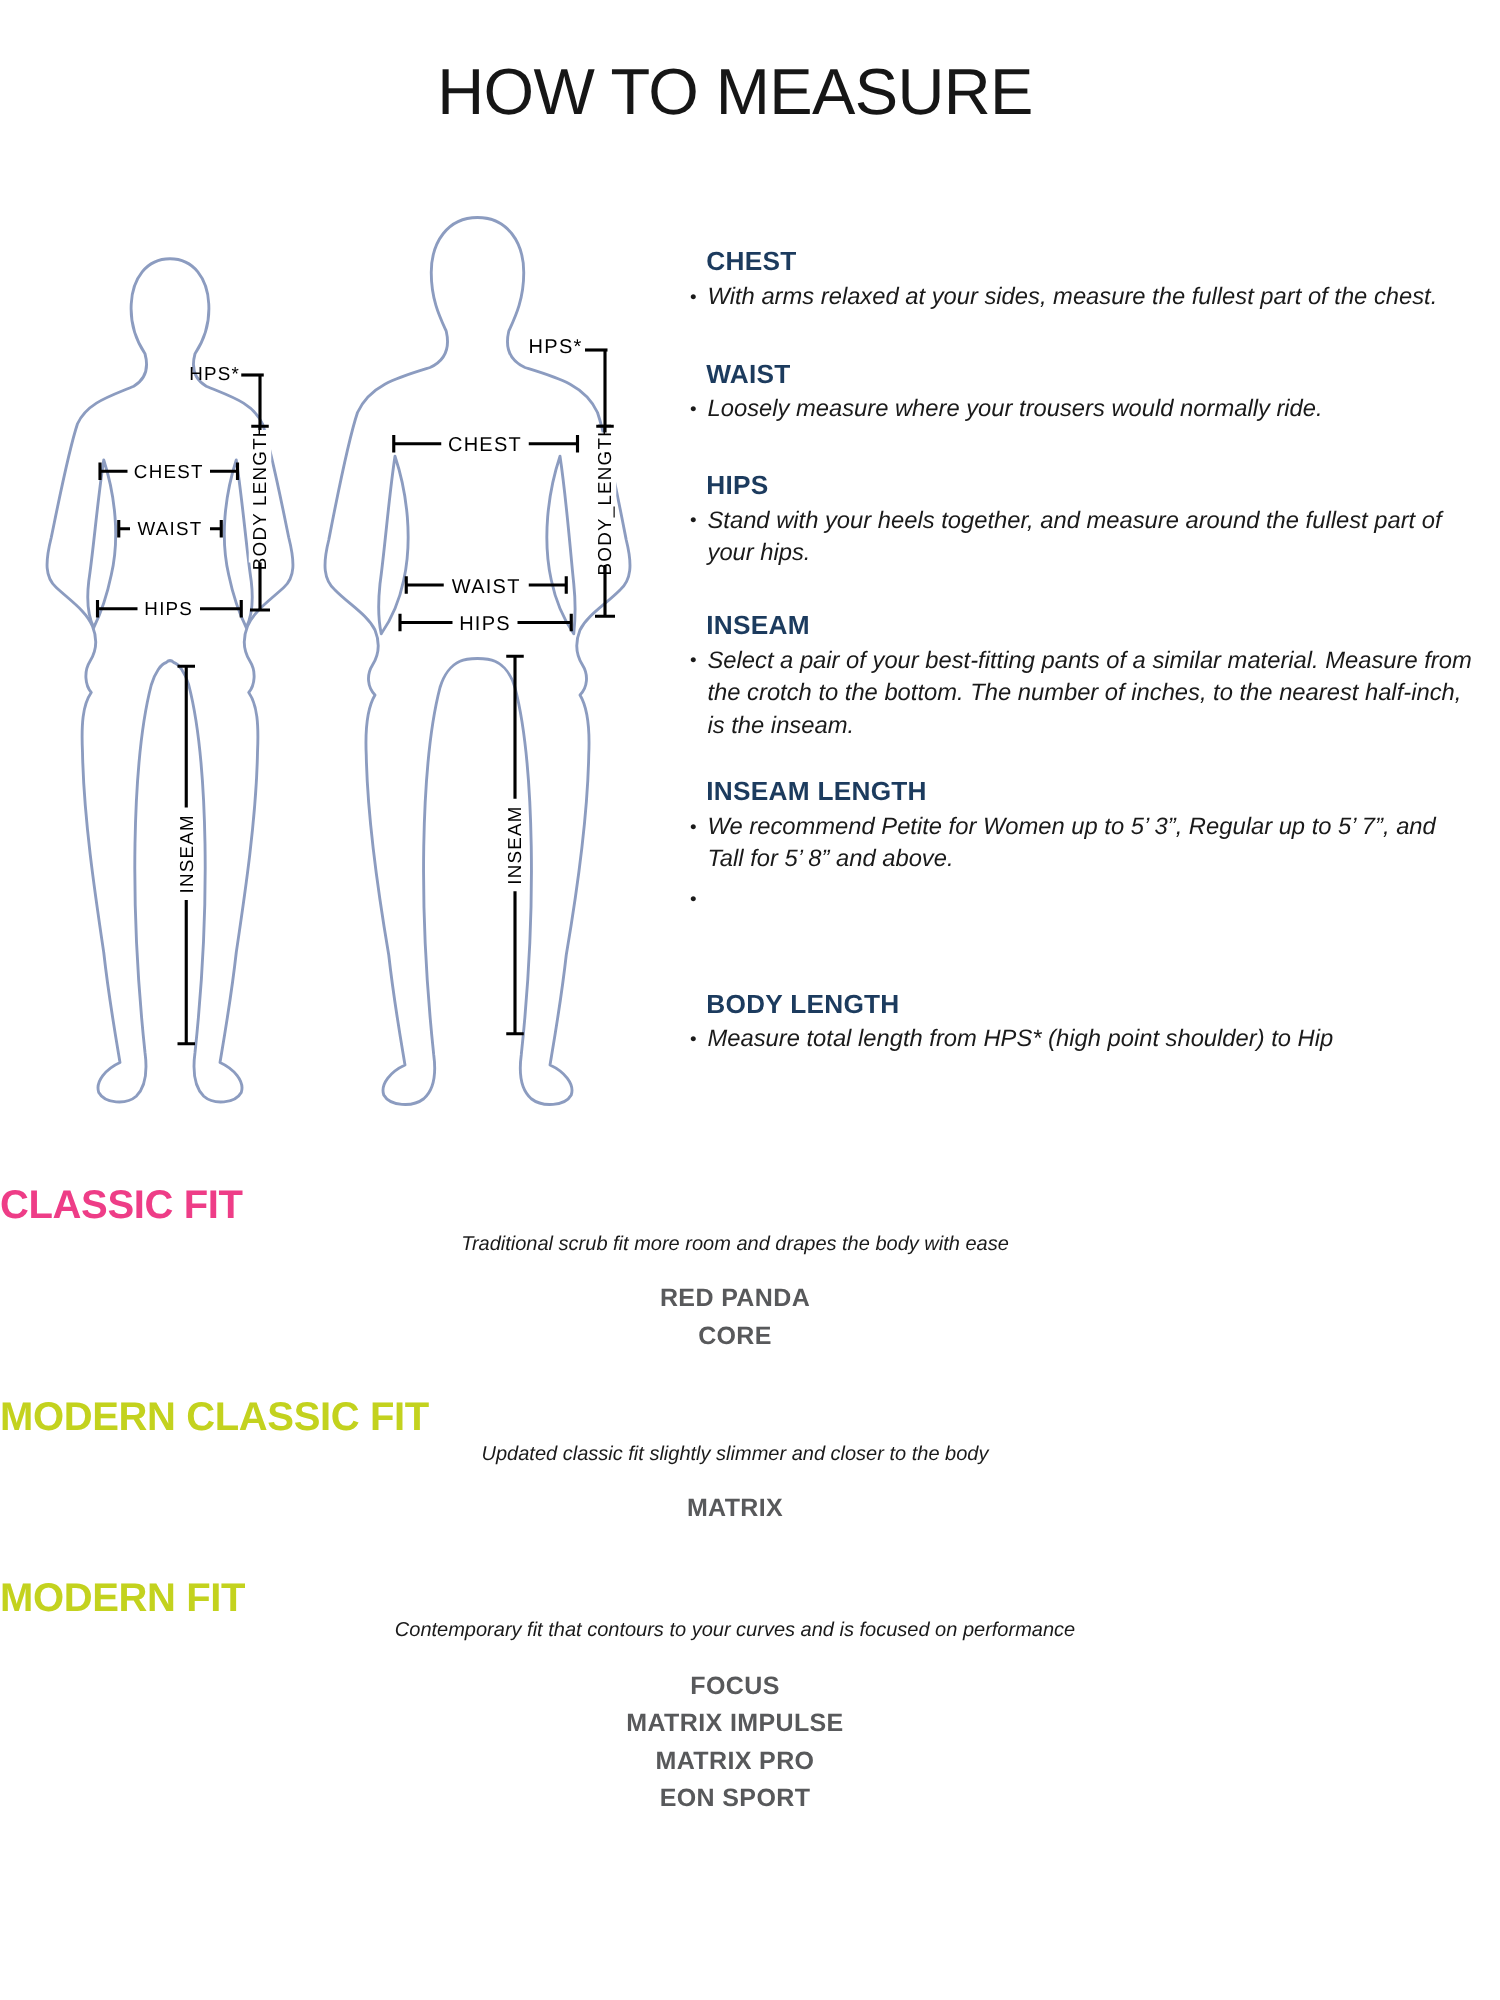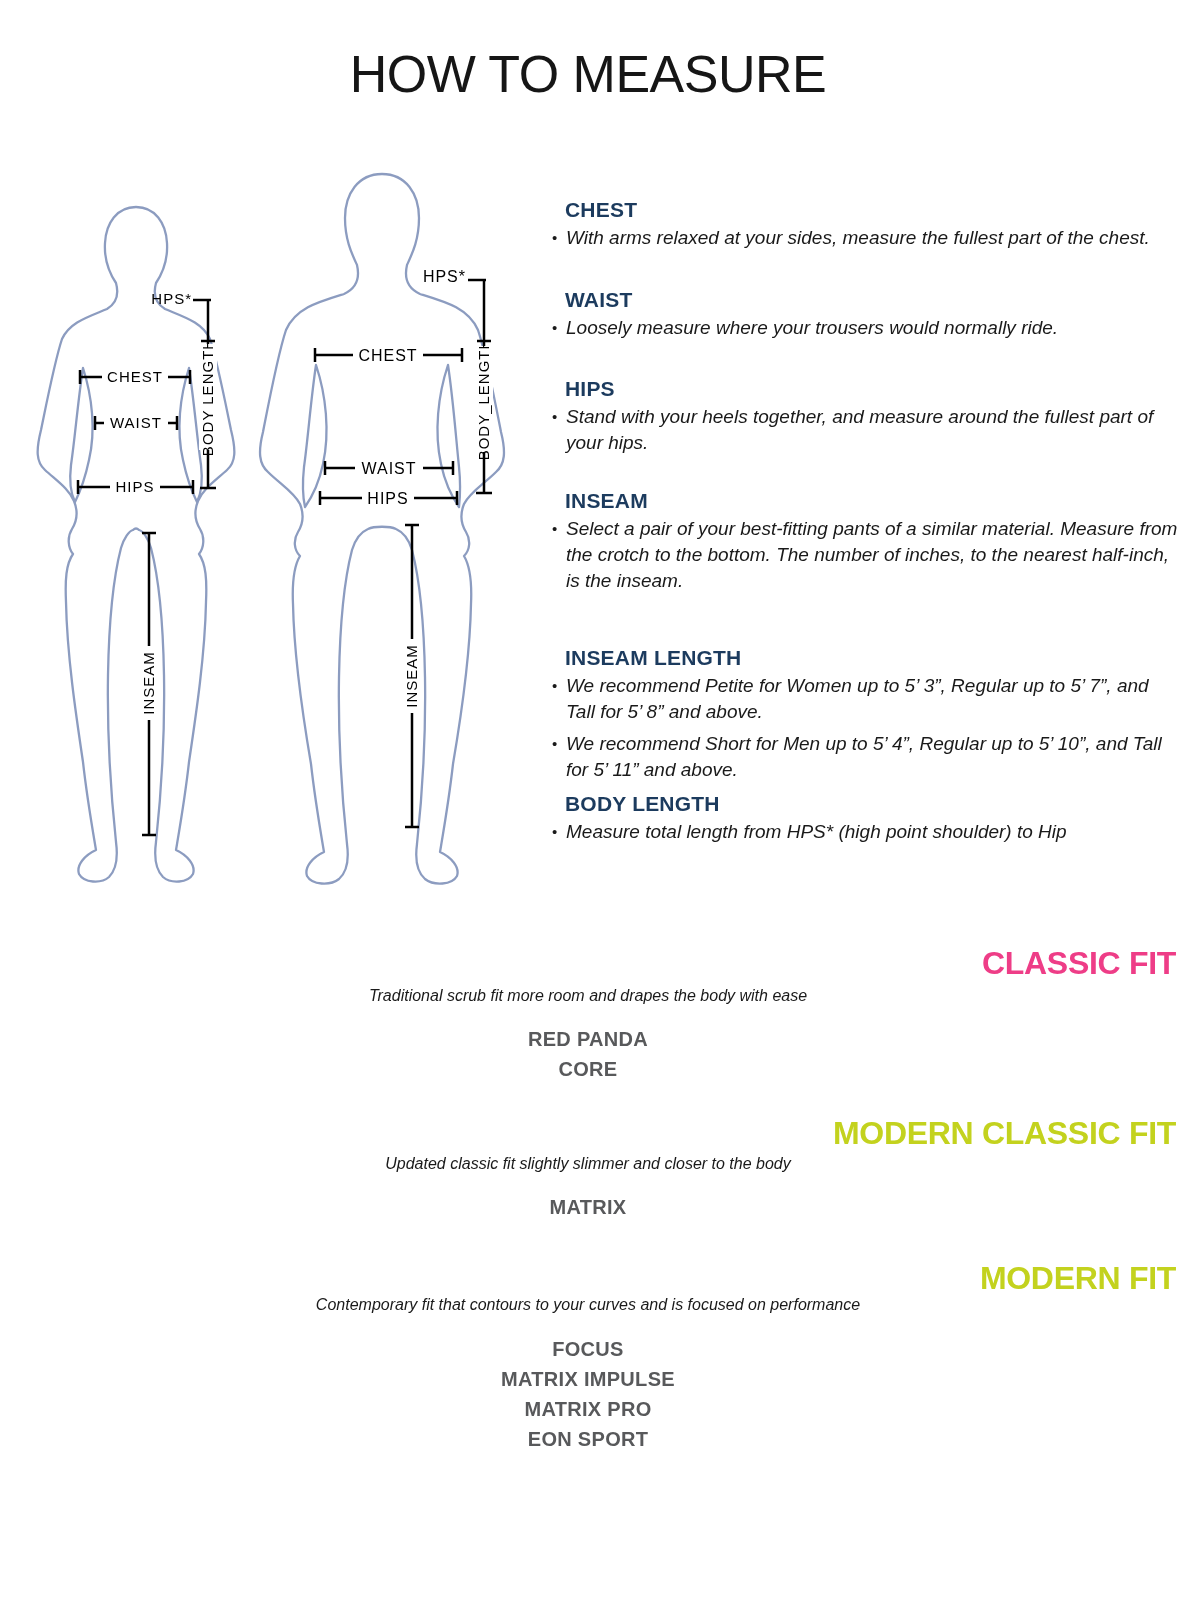--- a/index.html
+++ b/index.html
@@ -15,29 +15,29 @@
   .body-outline{fill:none;stroke:#8c9cc0;stroke-width:2.3;stroke-linecap:round;stroke-linejoin:round;}
   .mline{stroke:#000;stroke-width:2.5;fill:none;}
   .mlabel{font-family:"Liberation Sans",sans-serif;font-size:15px;letter-spacing:1px;fill:#000;}
   .mlabel.big{font-size:16px;}
   .wipe{fill:#fff;}
 
   
   .m-col{position:absolute;left:552px;top:198px;width:628px;}
   .m-sec{position:absolute;left:0;width:628px;}
   .m-sec.s1{top:0;} .m-sec.s2{top:90px;} .m-sec.s3{top:179px;}
-  .m-sec.s4{top:291px;} .m-sec.s5{top:448px;} .m-sec.s6{top:594px;}
+  .m-sec.s4{top:291px;} .m-sec.s5{top:424px;} .m-sec.s6{top:594px;}
   .m-head{margin:0 0 3px 13px;font-size:21px;font-weight:bold;color:#1c3b5e;letter-spacing:0.2px;}
   .m-bullet{position:relative;margin:0 0 6px 0;padding-left:14px;
             font-style:italic;font-size:19px;line-height:26px;color:#1a1a1a;}
   .m-bullet .dot{position:absolute;left:0;top:0;font-style:normal;font-size:15px;}
 
   
   .fits{position:absolute;top:940px;left:0;width:1176px;}
-  .fit-name{position:absolute;left:0;width:100%;text-align:right;
+  .fit-name{position:absolute;left:0;width:100%;text-align:left;
             font-size:32px;font-weight:bold;letter-spacing:-0.3px;}
   .fit-desc{position:absolute;left:0;width:100%;text-align:center;
             font-style:italic;font-size:16px;color:#1a1a1a;}
   .fit-lines{position:absolute;left:0;width:100%;text-align:center;
              font-size:20px;font-weight:bold;color:#58595b;line-height:30px;letter-spacing:0.3px;}
   .pink{color:#ee3d87;} .green{color:#c3d21e;}
   .n1{top:5px;} .d1{top:47px;} .p1{top:84px;}
   .n2{top:175px;} .d2{top:215px;} .p2{top:252px;}
   .n3{top:320px;} .d3{top:356px;} .p3{top:394px;text-align:center;}
 </style>
@@ -137,21 +137,21 @@
     </div>
 
     <div class="m-sec s4">
       <p class="m-head">INSEAM</p>
       <p class="m-bullet"><span class="dot">•</span><span>Select a pair of your best-fitting pants of a similar material. Measure from the crotch to the bottom. The number of inches, to the nearest half-inch, is the inseam.</span></p>
     </div>
 
     <div class="m-sec s5">
       <p class="m-head">INSEAM LENGTH</p>
       <p class="m-bullet"><span class="dot">•</span><span>We recommend Petite for Women up to 5’ 3”, Regular up to 5’ 7”, and Tall for 5’ 8” and above.</span></p>
-      <p class="m-bullet"><span class="dot">•</span><span>We recommend Short for Men up to 5’ 4”, Regular up to 5’ 10”, and Tall for 5’ 11” and above.</span></p>
+      <p class="m-bullet"><span class="dot">•</span></p>
     </div>
 
     <div class="m-sec s6">
       <p class="m-head">BODY LENGTH</p>
       <p class="m-bullet"><span class="dot">•</span><span>Measure total length from HPS* (high point shoulder) to Hip</span></p>
     </div>
   </div>
 
   <div class="fits">
 

